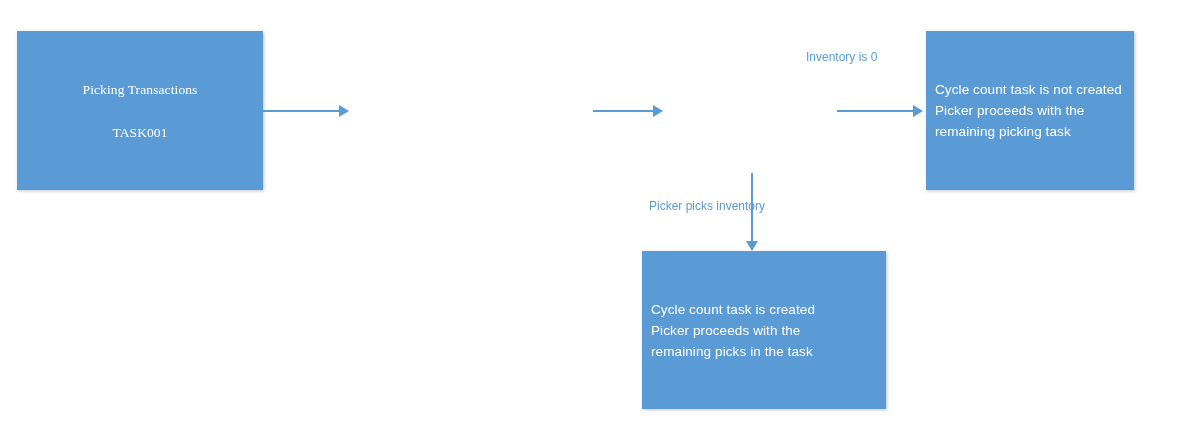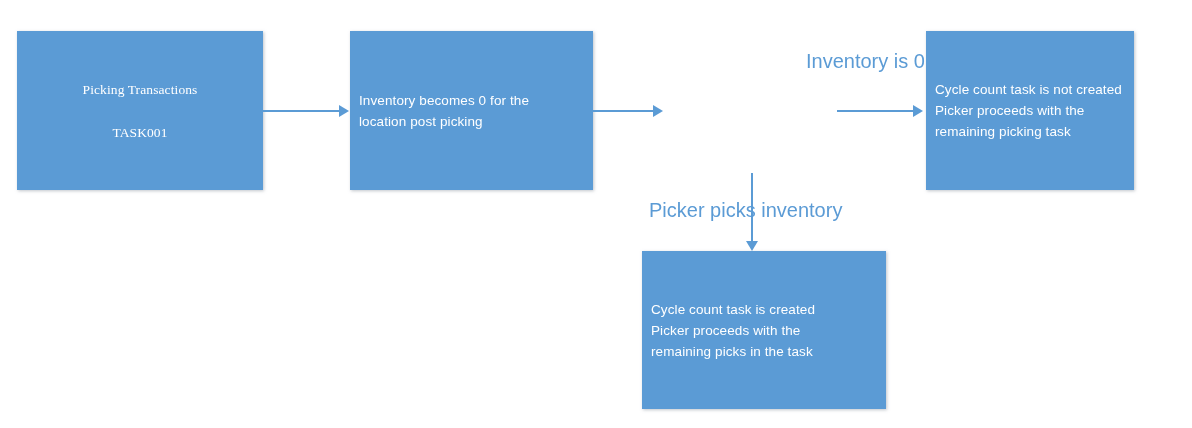--- a/index.html
+++ b/index.html
@@ -97,44 +97,40 @@
     width: 0; height: 0;
     border-left: 6px solid transparent;
     border-right: 6px solid transparent;
     border-top: 10px solid #5b9bd5;
   }
 
   
   .edge-label {
     position: absolute;
     color: #5b9bd5;
-    font-size: 20px;
+    font-size: 12px;
     white-space: nowrap;
   }
 </style>
 </head>
 <body>
 
 <div id="canvas">
 
   <div class="node-box center-align" style="left:17px; top:31px; width:246px; height:159px;">
     <div class="txt">Picking Transactions</div>
     <div class="spacer-gap"></div>
     <div class="txt">TASK001</div>
   </div>
 
   <div class="connector" style="left:263px; top:104px; width:87px; height:14px;">
     <div class="conn-line-h" style="left:0; top:6px; width:78px;"></div>
     <div class="arrow-right" style="left:76px; top:1px;"></div>
   </div>
 
-  <div class="node-box left-align" style="left:350px; top:31px; width:243px; height:159px;">
-    <div class="txt">Inventory becomes 0 for the
-location post picking</div>
-  </div>
 
   <div class="connector" style="left:593px; top:104px; width:75px; height:14px;">
     <div class="conn-line-h" style="left:0; top:6px; width:62px;"></div>
     <div class="arrow-right" style="left:60px; top:1px;"></div>
   </div>
 
 
   <div class="connector" style="left:837px; top:104px; width:90px; height:14px;">
     <div class="conn-line-h" style="left:0; top:6px; width:78px;"></div>
     <div class="arrow-right" style="left:76px; top:1px;"></div>

